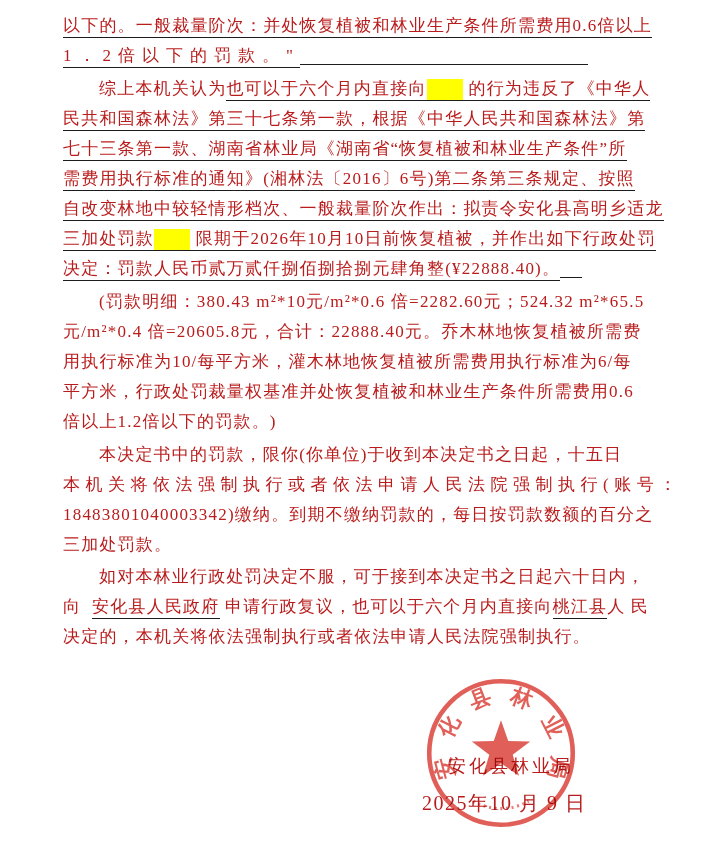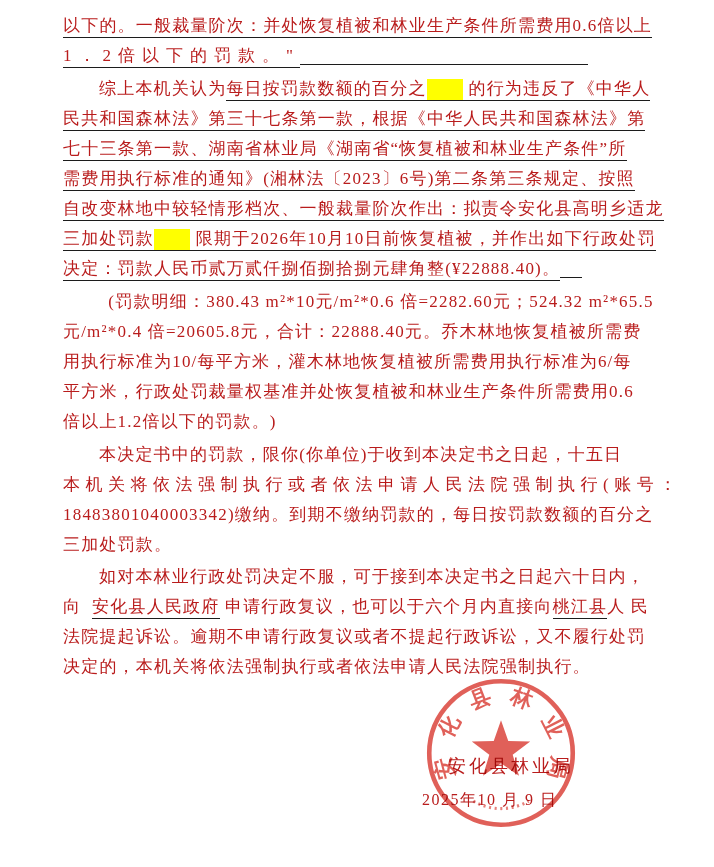--- a/index.html
+++ b/index.html
@@ -18,21 +18,21 @@
   .line{height:30px;line-height:27px;white-space:pre;}
   .u{border-bottom:1.6px solid #1c1c1c;padding-bottom:2px;}
   .hl{background:#ffff00;}
   .fill{display:inline-block;border-bottom:1.6px solid #1c1c1c;height:18px;vertical-align:-4px;}
   .sig-agency{
     position:absolute;left:448px;top:754px;
     font-size:18px;letter-spacing:3px;white-space:pre;
   }
   .sig-date{
     position:absolute;left:422px;top:790px;
-    font-size:16px;letter-spacing:1.5px;white-space:pre;
+    font-size:20px;letter-spacing:1.5px;white-space:pre;
   }
   .seal{
     position:absolute;left:419px;top:671px;
     mix-blend-mode:multiply;opacity:.88;
     pointer-events:none;
   }
   .seal .ring{fill:none;stroke-width:4.5;}
   .seal .dots{fill:none;stroke-width:3;stroke-dasharray:2 3.5;opacity:.8;}
   .seal-chars text{
     font-size:21px;font-weight:bold;text-anchor:middle;
@@ -40,39 +40,38 @@
   }
 </style>
 </head>
 <body>
 
 <div class="page">
 
   <div class="doc">
       <div class="line"><span class="u ">以下的。一般裁量阶次：并处恢复植被和林业生产条件所需费用0.6倍以上</span></div>
       <div class="line" style="letter-spacing: 7px;"><span class="u ">1．2倍以下的罚款。"</span><span class="fill" style="width: 288px;"></span></div>
-      <div class="line" style="padding-left: 36px; margin-top: 3px;"><span class="">综上本机关认为</span><span class="u ">每日按罚款数额的百分之</span><span class="u hl">　　</span><span class="u "> 的行为违反了《中华人</span></div>
+      <div class="line" style="padding-left: 36px; margin-top: 3px;"><span class="">综上本机关认为</span><span class="u ">也可以于六个月内直接向</span><span class="u hl">　　</span><span class="u "> 的行为违反了《中华人</span></div>
       <div class="line"><span class="u ">民共和国森林法》第三十七条第一款，根据《中华人民共和国森林法》第</span></div>
       <div class="line"><span class="u ">七十三条第一款、湖南省林业局《湖南省“恢复植被和林业生产条件”所</span></div>
-      <div class="line"><span class="u ">需费用执行标准的通知》(湘林法〔2023〕6号)第二条第三条规定、按照</span></div>
+      <div class="line"><span class="u ">需费用执行标准的通知》(湘林法〔2016〕6号)第二条第三条规定、按照</span></div>
       <div class="line"><span class="u ">自改变林地中较轻情形档次、一般裁量阶次作出：拟责令安化县高明乡适龙</span></div>
       <div class="line"><span class="u ">三加处罚款</span><span class="u hl">　　</span><span class="u "> 限期于2026年10月10日前恢复植被，并作出如下行政处罚</span></div>
       <div class="line"><span class="u ">决定：罚款人民币贰万贰仟捌佰捌拾捌元肆角整(¥22888.40)。</span><span class="fill" style="width: 22px;"></span></div>
-      <div class="line" style="padding-left: 36px; margin-top: 3px; text-align: center;"><span class="">(罚款明细：380.43 m²*10元/m²*0.6 倍=2282.60元；524.32 m²*65.5</span></div>
+      <div class="line" style="padding-left: 36px; margin-top: 3px;"><span class="">(罚款明细：380.43 m²*10元/m²*0.6 倍=2282.60元；524.32 m²*65.5</span></div>
       <div class="line"><span class="">元/m²*0.4 倍=20605.8元，合计：22888.40元。乔木林地恢复植被所需费</span></div>
       <div class="line"><span class="">用执行标准为10/每平方米，灌木林地恢复植被所需费用执行标准为6/每</span></div>
       <div class="line"><span class="">平方米，行政处罚裁量权基准并处恢复植被和林业生产条件所需费用0.6</span></div>
       <div class="line"><span class="">倍以上1.2倍以下的罚款。)</span></div>
       <div class="line" style="padding-left: 36px; margin-top: 3px;"><span class="">本决定书中的罚款，限你(你单位)于收到本决定书之日起，十五日</span></div>
       <div class="line" style="letter-spacing: 5.5px;"><span class="">本机关将依法强制执行或者依法申请人民法院强制执行(账号：</span></div>
       <div class="line"><span class="">18483801040003342)缴纳。到期不缴纳罚款的，每日按罚款数额的百分之</span></div>
       <div class="line"><span class="">三加处罚款。</span></div>
       <div class="line" style="padding-left: 36px; margin-top: 2px;"><span class="">如对本林业行政处罚决定不服，可于接到本决定书之日起六十日内，</span></div>
       <div class="line"><span class="">向  </span><span class="u ">安化县人民政府</span><span class=""> 申请行政复议，也可以于六个月内直接向</span><span class="u ">桃江县</span><span class="">人 民</span></div>
-      <div class="line"><span class="">法院提起诉讼。逾期不申请行政复议或者不提起行政诉讼，又不履行处罚</span></div>
       <div class="line"><span class="">决定的，本机关将依法强制执行或者依法申请人民法院强制执行。</span></div>
     </div>
 
   <div class="sig-agency">安化县林业局</div>
 
   <div class="sig-date">2025年10 月 9 日</div>
 
   <svg class="seal" width="164" height="164" viewBox="0 0 160 160">
     <circle class="ring" cx="80" cy="80" r="70" stroke="#dc4a42"></circle>
     <polygon points="80,48 87.1,68.3 108.5,68.7 91.4,81.7 97.6,102.3 80,90 62.4,102.3 68.6,81.7 51.5,68.7 72.9,68.3" fill="#dc4a42"></polygon>

